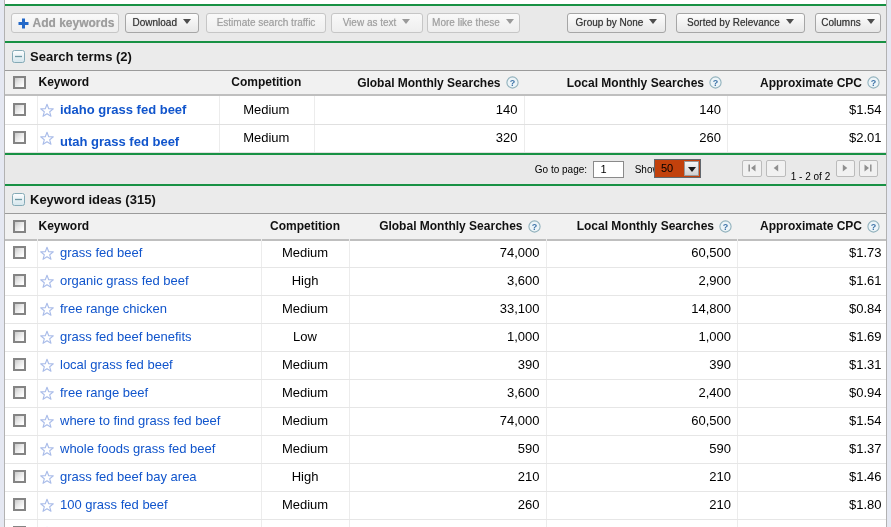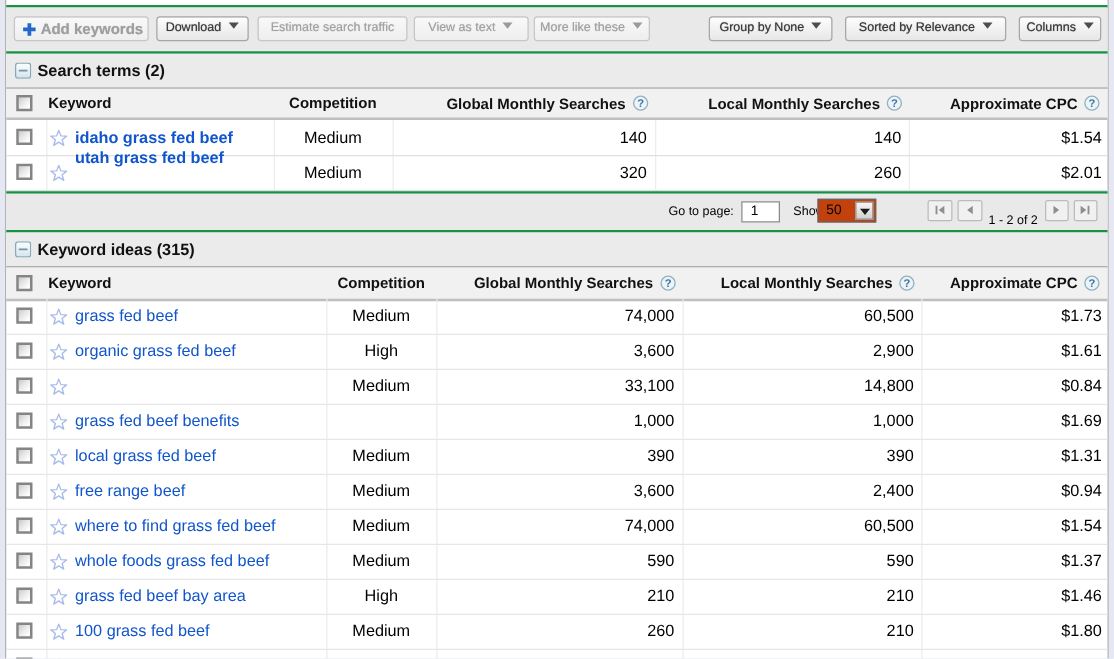--- a/index.html
+++ b/index.html
@@ -85,21 +85,21 @@
       <div class="kw" style="left:55px;top:96px;height:28px;line-height:28px;font-weight:bold;">idaho grass fed beef</div>
       <div class="ctr" style="left:213.5px;width:95.5px;top:96px;height:28px;line-height:28px">Medium</div>
       <div class="num" style="right:368.5px;top:96px;height:28px;line-height:28px">140</div>
       <div class="num" style="right:165px;top:96px;height:28px;line-height:28px">140</div>
       <div class="num" style="right:4.5px;top:96px;height:28px;line-height:28px">$1.54</div>
       <div class="hl" style="top:124px;background:#e0e0e0"></div>
       <div style="position:absolute;left:8px;top:131px;width:13px;height:13px;box-sizing:border-box;border:2px solid #848484;background:linear-gradient(135deg,#c9c9c9,#e6e6e6 40%,#fdfdfd 85%)"></div>
       <svg style="position:absolute;left:35px;top:130.5px" width="14" height="15" viewBox="0 0 14 15">
         <path d="M7 1.3 L8.7 5.7 L13.3 5.9 L9.7 8.8 L11 13.3 L7 10.7 L3 13.3 L4.3 8.8 L0.7 5.9 L5.3 5.7 Z" fill="#fff" stroke="#a9bce9" stroke-width="1.1" stroke-linejoin="round"></path>
       </svg>
-      <div class="kw" style="left:55px;top:112px;height:28px;line-height:28px;font-weight:bold;">utah grass fed beef</div>
+      <div class="kw" style="left:55px;top:128px;height:28px;line-height:28px;font-weight:bold;">utah grass fed beef</div>
       <div class="ctr" style="left:213.5px;width:95.5px;top:124px;height:28px;line-height:28px">Medium</div>
       <div class="num" style="right:368.5px;top:124px;height:28px;line-height:28px">320</div>
       <div class="num" style="right:165px;top:124px;height:28px;line-height:28px">260</div>
       <div class="num" style="right:4.5px;top:124px;height:28px;line-height:28px">$2.01</div>
       <div class="hl" style="top:152px;background:#e0e0e0"></div>
 <div class="g" style="top:152.5px"></div>
 <div style="position:absolute;left:0;top:154.5px;width:881px;height:29px;background:#e9e9e9"></div>
 <div class="pgt" style="left:529.8px;top:154.5px;height:29px;line-height:29px">Go to page:</div>
 <div style="position:absolute;left:588px;top:160.5px;width:31px;height:17px;box-sizing:border-box;border:1px solid #8a8a8a;background:#fff;font-size:11px;line-height:15px;padding-left:6.5px">1</div>
 <div class="pgt" style="left:629.7px;top:154.5px;height:29px;line-height:29px">Show rows:</div>
@@ -192,30 +192,32 @@
       <div class="kw" style="left:55px;top:267px;height:28px;line-height:28px;">organic grass fed beef</div>
       <div class="ctr" style="left:256px;width:88px;top:267px;height:28px;line-height:28px">High</div>
       <div class="num" style="right:346.5px;top:267px;height:28px;line-height:28px">3,600</div>
       <div class="num" style="right:155px;top:267px;height:28px;line-height:28px">2,900</div>
       <div class="num" style="right:4.5px;top:267px;height:28px;line-height:28px">$1.61</div>
       <div class="hl" style="top:295px;background:#e6e6e6"></div>
       <div style="position:absolute;left:8px;top:302px;width:13px;height:13px;box-sizing:border-box;border:2px solid #848484;background:linear-gradient(135deg,#c9c9c9,#e6e6e6 40%,#fdfdfd 85%)"></div>
       <svg style="position:absolute;left:35px;top:301.5px" width="14" height="15" viewBox="0 0 14 15">
         <path d="M7 1.3 L8.7 5.7 L13.3 5.9 L9.7 8.8 L11 13.3 L7 10.7 L3 13.3 L4.3 8.8 L0.7 5.9 L5.3 5.7 Z" fill="#fff" stroke="#a9bce9" stroke-width="1.1" stroke-linejoin="round"></path>
       </svg>
+      <div class="kw" style="left:55px;top:295px;height:28px;line-height:28px;">free range chicken</div>
       <div class="ctr" style="left:256px;width:88px;top:295px;height:28px;line-height:28px">Medium</div>
       <div class="num" style="right:346.5px;top:295px;height:28px;line-height:28px">33,100</div>
       <div class="num" style="right:155px;top:295px;height:28px;line-height:28px">14,800</div>
       <div class="num" style="right:4.5px;top:295px;height:28px;line-height:28px">$0.84</div>
       <div class="hl" style="top:323px;background:#e6e6e6"></div>
       <div style="position:absolute;left:8px;top:330px;width:13px;height:13px;box-sizing:border-box;border:2px solid #848484;background:linear-gradient(135deg,#c9c9c9,#e6e6e6 40%,#fdfdfd 85%)"></div>
       <svg style="position:absolute;left:35px;top:329.5px" width="14" height="15" viewBox="0 0 14 15">
         <path d="M7 1.3 L8.7 5.7 L13.3 5.9 L9.7 8.8 L11 13.3 L7 10.7 L3 13.3 L4.3 8.8 L0.7 5.9 L5.3 5.7 Z" fill="#fff" stroke="#a9bce9" stroke-width="1.1" stroke-linejoin="round"></path>
       </svg>
       <div class="kw" style="left:55px;top:323px;height:28px;line-height:28px;">grass fed beef benefits</div>
+      <div class="ctr" style="left:256px;width:88px;top:323px;height:28px;line-height:28px">Low</div>
       <div class="num" style="right:346.5px;top:323px;height:28px;line-height:28px">1,000</div>
       <div class="num" style="right:155px;top:323px;height:28px;line-height:28px">1,000</div>
       <div class="num" style="right:4.5px;top:323px;height:28px;line-height:28px">$1.69</div>
       <div class="hl" style="top:351px;background:#e6e6e6"></div>
       <div style="position:absolute;left:8px;top:358px;width:13px;height:13px;box-sizing:border-box;border:2px solid #848484;background:linear-gradient(135deg,#c9c9c9,#e6e6e6 40%,#fdfdfd 85%)"></div>
       <svg style="position:absolute;left:35px;top:357.5px" width="14" height="15" viewBox="0 0 14 15">
         <path d="M7 1.3 L8.7 5.7 L13.3 5.9 L9.7 8.8 L11 13.3 L7 10.7 L3 13.3 L4.3 8.8 L0.7 5.9 L5.3 5.7 Z" fill="#fff" stroke="#a9bce9" stroke-width="1.1" stroke-linejoin="round"></path>
       </svg>
       <div class="kw" style="left:55px;top:351px;height:28px;line-height:28px;">local grass fed beef</div>
       <div class="ctr" style="left:256px;width:88px;top:351px;height:28px;line-height:28px">Medium</div>

